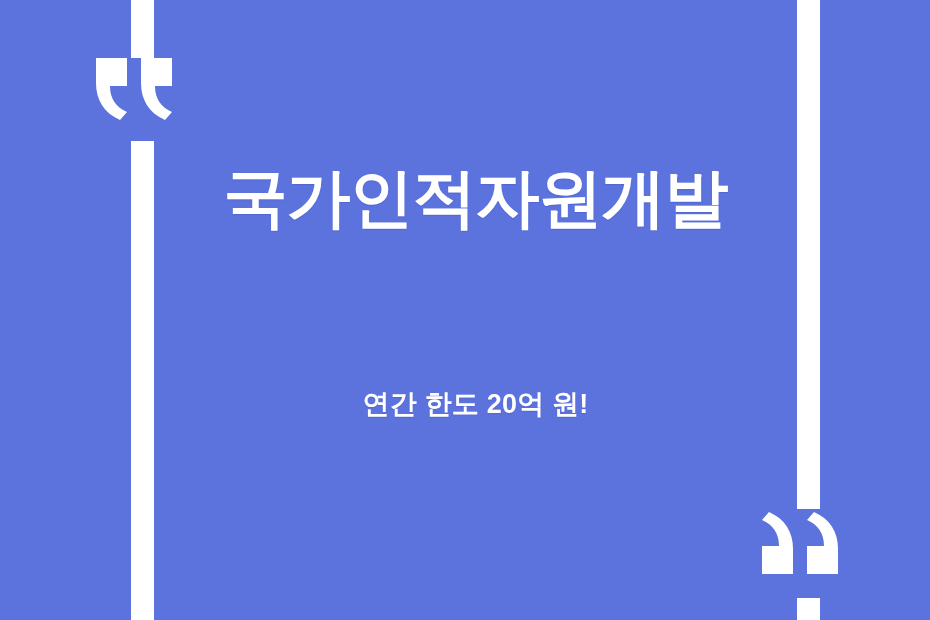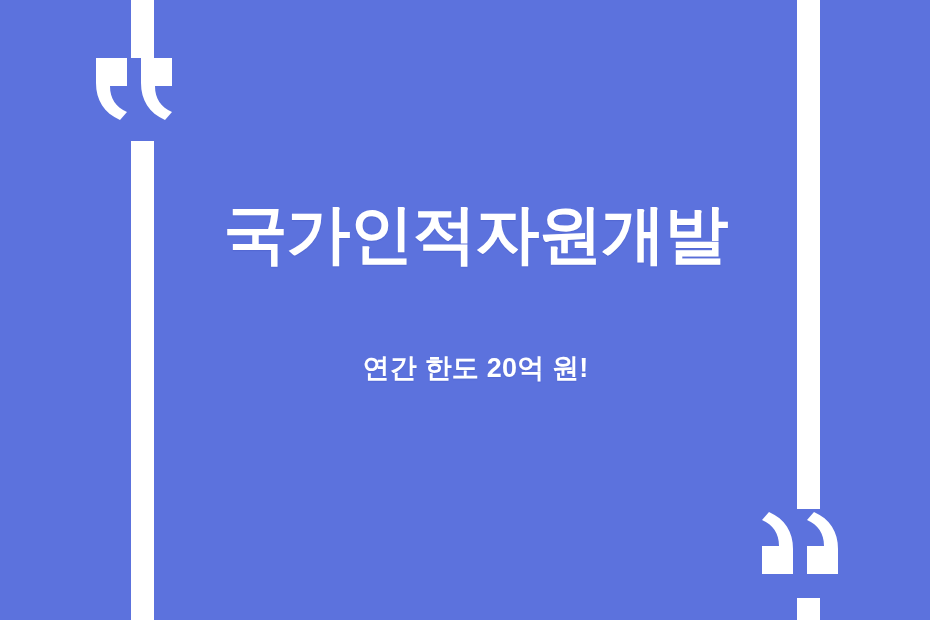--- a/index.html
+++ b/index.html
@@ -121,20 +121,21 @@
 
   .spacer-title-sub { height: 70px; }
 
   
   .content-inner {
     position: relative;
     top: -18px;
     display: flex;
     flex-direction: column;
     align-items: center;
+    gap: 36px;
   }
 </style>
 </head>
 <body>
 
 <div class="poster">
 
   <div class="rule rule-left-top"></div>
   <div class="rule rule-left-bottom"></div>
   <div class="rule rule-right-top"></div>

